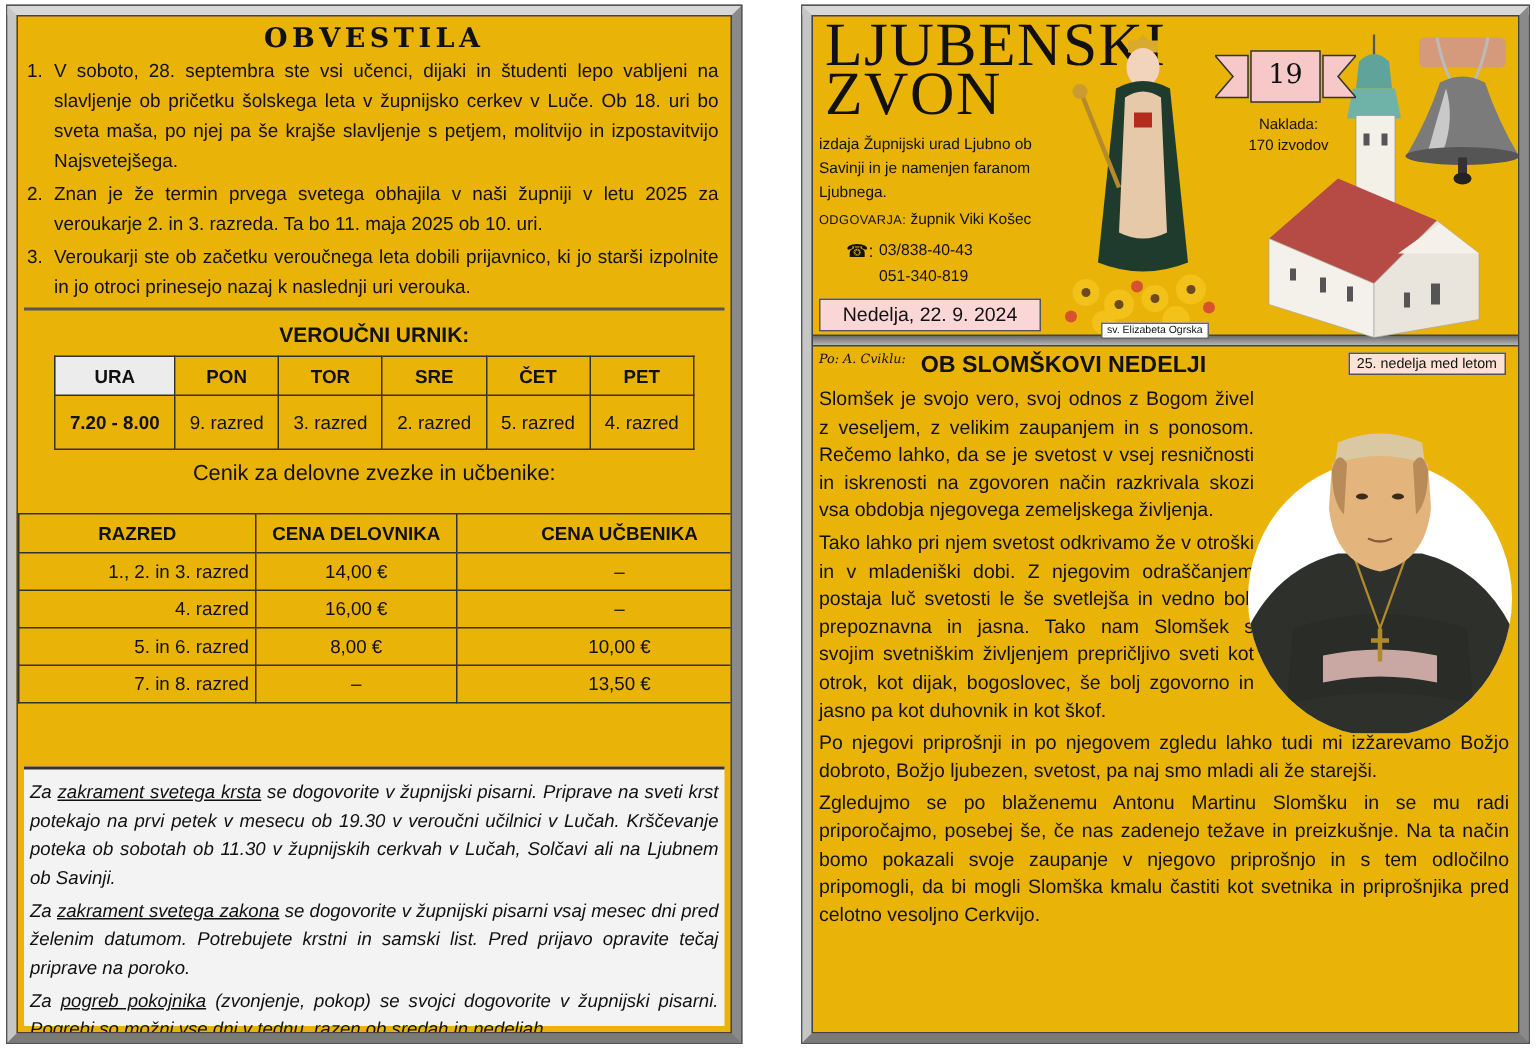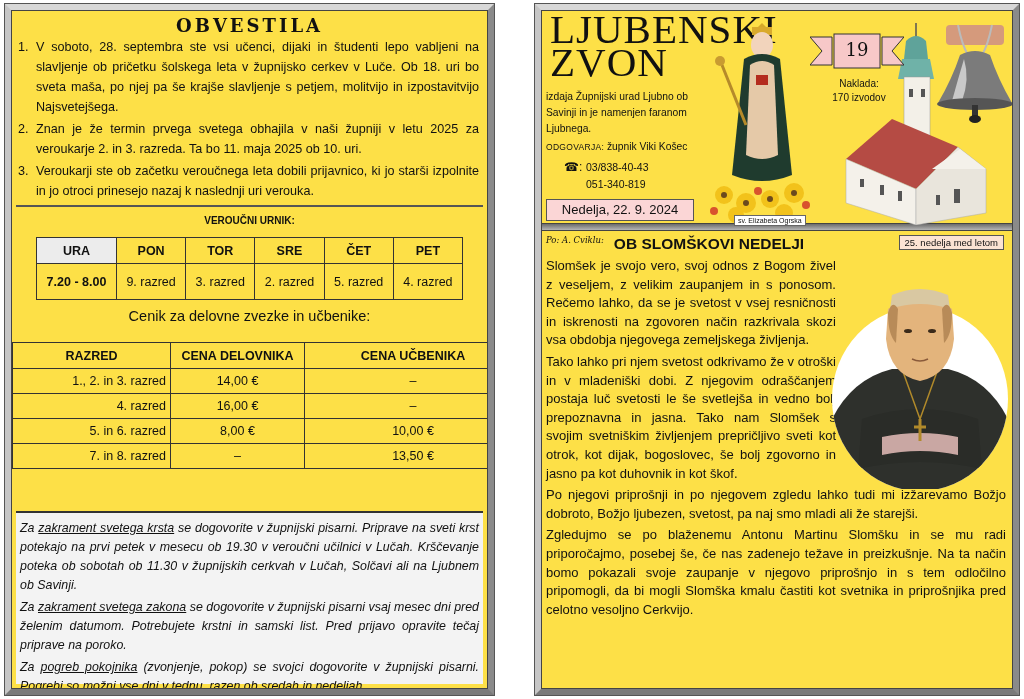--- a/index.html
+++ b/index.html
@@ -16,38 +16,38 @@
   .frame::before {
     content: ""; position: absolute; inset: 0;
     border-top: 6px solid #d8d8d8;
     border-left: 6px solid #c6c6c6;
     border-right: 6px solid #8a8a8a;
     border-bottom: 6px solid #7a7a7a;
     pointer-events: none;
   }
   .frame-inner {
     position: relative; width: 100%; height: 100%;
-    background: #fde047; border: 1px solid #444; overflow: hidden;
+    background: #eab308; border: 1px solid #444; overflow: hidden;
   }
 
   #left { left: 4px; top: 3px; width: 491px; height: 693px; }
   #right { left: 534px; top: 3px; width: 486px; height: 693px; }
 
   
   .obv-title {
     text-align: center; font-family: "DejaVu Serif", serif; font-weight: bold;
     font-size: 18px; letter-spacing: 3px; margin-top: 4px; height: 22px;
   }
   ol.notices { list-style: none; padding: 0 8px 0 6px; font-size: 12.6px; line-height: 20px; font-family: "Liberation Sans", sans-serif; }
   ol.notices li { display: flex; text-align: justify; margin-bottom: 2px; }
   ol.notices .num { width: 18px; flex: 0 0 18px; }
   ol.notices .txt { flex: 1; }
   .hr { height: 2px; background: #555; margin: 4px 4px 0 4px; }
 
-  .sec-title { text-align: center; font-size: 10px; font-family: "Liberation Sans", sans-serif; }
+  .sec-title { text-align: center; font-size: 14px; font-family: "Liberation Sans", sans-serif; }
   .sec-title.bold { font-weight: bold; margin-top: 8px; height: 20px; }
   .sec-title.light { font-size: 14.5px; margin-top: 8px; height: 20px; }
 
   table.grid { border-collapse: collapse; margin: 2px auto 0 auto; font-family: "Liberation Sans", sans-serif; font-size: 12.5px; }
   table.grid th, table.grid td { border: 1px solid #333; text-align: center; padding: 0 4px; }
   table.grid th { font-weight: bold; height: 26px; }
   #schedule { width: 427px; }
   #schedule th:first-child { background: #ececec; }
   #schedule td { height: 36px; line-height: 16px; }
   #schedule td.time { font-weight: bold; }

